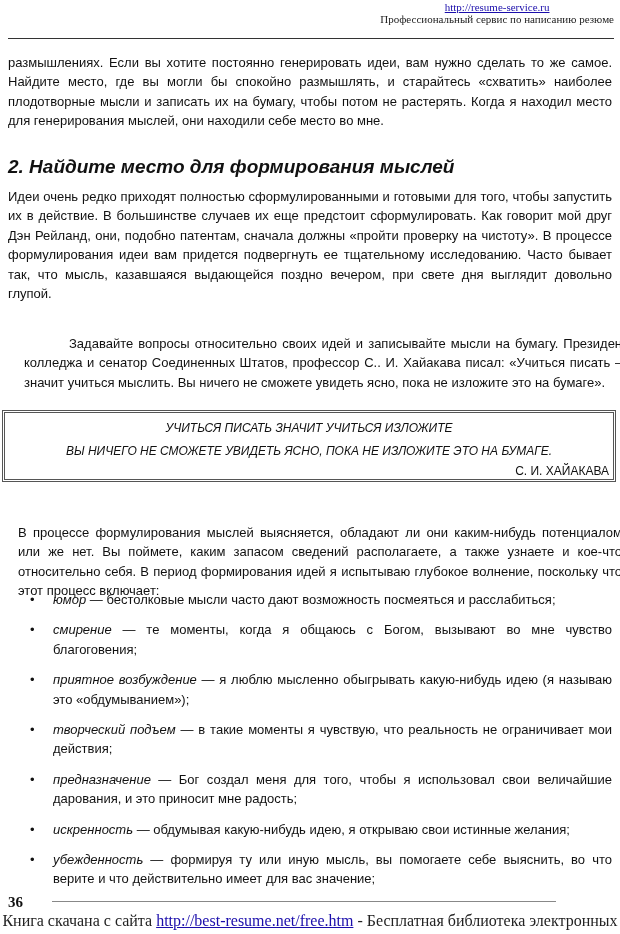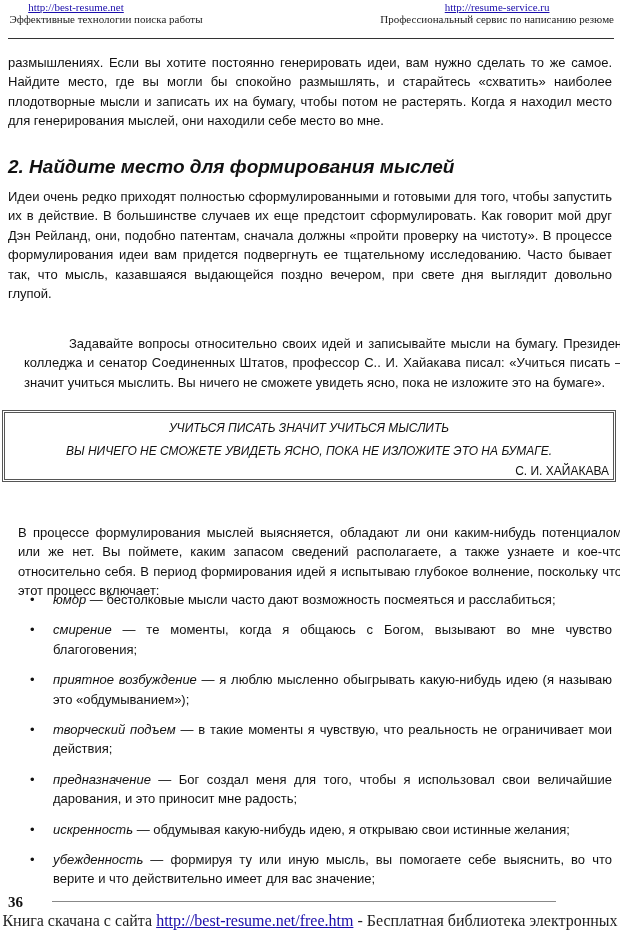--- a/index.html
+++ b/index.html
@@ -33,41 +33,37 @@
 
     .pg { position: absolute; left: 8px; top: 886px; font-family: "Liberation Serif", serif; font-weight: bold; font-size: 15px; margin-top: 8px; }
     .ft-rule { position: absolute; left: 52px; top: 901px; width: 504px; border-top: 1px solid #888; }
     .ft { position: absolute; left: 0; top: 912px; width: 620px; text-align: center; font-family: "Liberation Serif", serif; font-size: 16px; color: #222; }
     .ft a { color: #1a0dab; text-decoration: underline; }
   </style>
 </head>
 <body>
 
 <div class="hdr">
-  <div class="hdr-left">
-    <a class="url">http://best-resume.net</a>
-    <span class="sub">Эффективные технологии поиска работы</span>
-  </div>
   <div class="hdr-right">
     <a class="url">http://resume-service.ru</a>
     <span class="sub">Профессиональный сервис по написанию резюме</span>
   </div>
   <div class="hdr-rule"></div>
 </div>
 
 <p class="body-text p1" style="margin:0">размышлениях. Если вы хотите постоянно генерировать идеи, вам нужно сделать то же самое. Найдите место, где вы могли бы спокойно размышлять, и старайтесь «схватить» наиболее плодотворные мысли и записать их на бумагу, чтобы потом не растерять. Когда я находил место для генерирования мыслей, они находили себе место во мне.</p>
 
 <div class="h2">2. Найдите место для формирования мыслей</div>
 
 <p class="body-text p2" style="margin:0">Идеи очень редко приходят полностью сформулированными и готовыми для того, чтобы запустить их в действие. В большинстве случаев их еще предстоит сформулировать. Как говорит мой друг Дэн Рейланд, они, подобно патентам, сначала должны «пройти проверку на чистоту». В процессе формулирования идеи вам придется подвергнуть ее тщательному исследованию. Часто бывает так, что мысль, казавшаяся выдающейся поздно вечером, при свете дня выглядит довольно глупой.</p>
 
 <p class="body-text p3" style="margin:16px"><span class="indent"></span><span>Задавайте вопросы относительно своих идей и записывайте мысли на бумагу. Президент колледжа и сенатор Соединенных Штатов, профессор С.. И. Хайакава писал: «Учиться писать — значит учиться мыслить. Вы ничего не сможете увидеть ясно, пока не изложите это на бумаге».</span></p>
 
 <div class="quote-box">
-  <div class="q1">УЧИТЬСЯ ПИСАТЬ ЗНАЧИТ УЧИТЬСЯ МЫСЛИТЬ</div>
+  <div class="q1">УЧИТЬСЯ ПИСАТЬ ЗНАЧИТ УЧИТЬСЯ ИЗЛОЖИТЕ</div>
   <div class="q2">ВЫ НИЧЕГО НЕ СМОЖЕТЕ УВИДЕТЬ ЯСНО, ПОКА НЕ ИЗЛОЖИТЕ ЭТО НА БУМАГЕ.</div>
   <div class="q3">С. И. ХАЙАКАВА</div>
 </div>
 
 <p class="body-text p4" style="margin:10px">В процессе формулирования мыслей выясняется, обладают ли они каким-нибудь потенциалом или же нет. Вы поймете, каким запасом сведений располагаете, а также узнаете и кое-что относительно себя. В период формирования идей я испытываю глубокое волнение, поскольку что этот процесс включает:</p>
 
 <ul class="list body-text">
   <li><span class="bullet">•</span><em>юмор</em><span> — бестолковые мысли часто дают возможность посмеяться и расслабиться;</span></li>
   <li><span class="bullet">•</span><em>смирение</em><span> — те моменты, когда я общаюсь с Богом, вызывают во мне чувство благоговения;</span></li>
   <li><span class="bullet">•</span><em>приятное возбуждение</em><span> — я люблю мысленно обыгрывать какую-нибудь идею (я называю это «обдумыванием»);</span></li>

